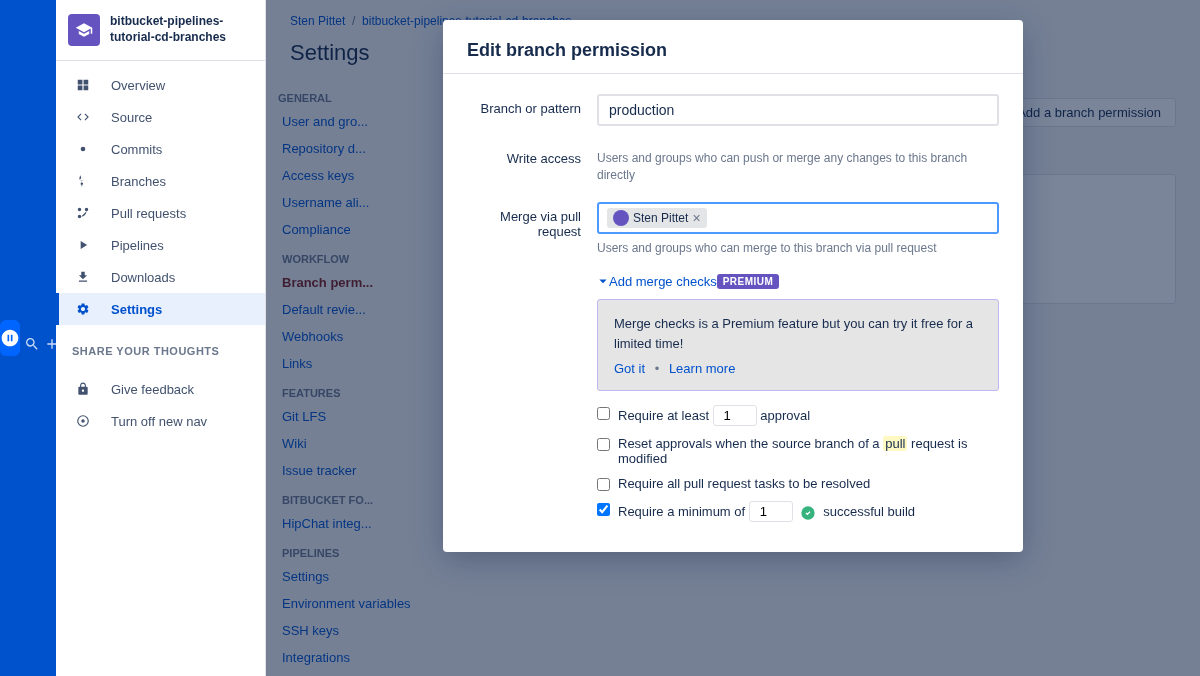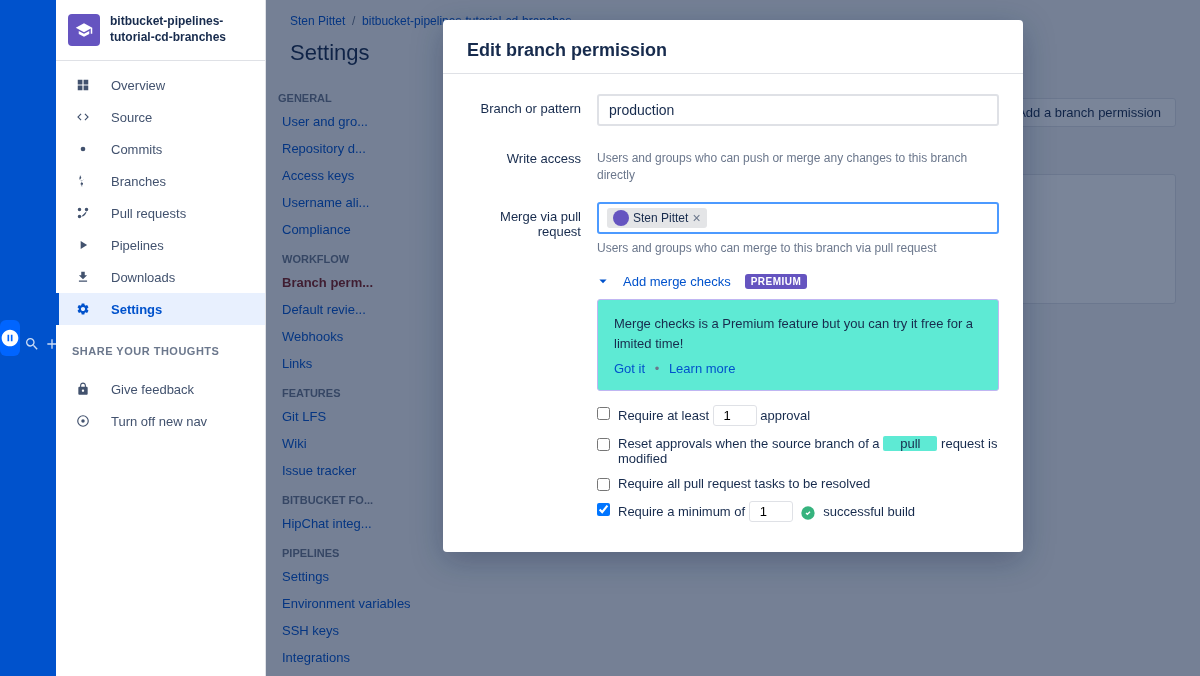--- a/index.html
+++ b/index.html
@@ -63,36 +63,36 @@
     .form-field { flex: 1; }
     .form-input { width: 100%; padding: 6px 10px; border: 2px solid #dfe1e6; border-radius: 3px; font-size: 14px; color: #172b4d; outline: none; }
     .form-help { font-size: 12px; color: #6b778c; margin-top: 6px; line-height: 1.4; }
 
     
     .tag-input-container { display: flex; align-items: center; border: 2px solid #4c9aff; border-radius: 3px; padding: 4px 8px; background: white; flex-wrap: wrap; gap: 4px; }
     .tag { background: #e4e5e7; border-radius: 3px; padding: 2px 6px; font-size: 12px; color: #172b4d; display: flex; align-items: center; gap: 4px; }
     .tag-remove { cursor: pointer; color: #6b778c; font-size: 14px; line-height: 1; }
 
     
-    .merge-checks-toggle { display: flex; align-items: center; gap: 14px; cursor: pointer; font-size: 13px; color: #0052cc; margin-bottom: 10px; }
+    .merge-checks-toggle { display: flex; align-items: center; gap: 0; cursor: pointer; font-size: 13px; color: #0052cc; margin-bottom: 10px; }
     .merge-checks-toggle svg { width: 12px; height: 12px; }
     .premium-badge { background: #6554c0; color: white; font-size: 10px; font-weight: 700; padding: 2px 6px; border-radius: 3px; letter-spacing: 0.5px; }
 
     
-    .premium-notice { border: 1px solid #c0b6f2; border-radius: 3px; background: #5eead4; padding: 14px 16px; margin-bottom: 14px; }
+    .premium-notice { border: 1px solid #c0b6f2; border-radius: 3px; background: #e5e5e5; padding: 14px 16px; margin-bottom: 14px; }
     .premium-notice-text { font-size: 13px; color: #172b4d; line-height: 1.5; }
     .premium-notice-links { margin-top: 8px; font-size: 13px; }
     .premium-notice-links a { color: #0052cc; text-decoration: none; }
     .dot-sep { margin: 0 6px; color: #6b778c; }
 
     
     .checkbox-row { display: flex; align-items: flex-start; gap: 8px; margin-bottom: 10px; font-size: 13px; color: #172b4d; }
     .checkbox-row input[type="checkbox"] { margin-top: 2px; flex-shrink: 0; }
     .inline-number-spin { width: 44px; border: 1px solid #dfe1e6; border-radius: 3px; padding: 2px 4px; font-size: 13px; text-align: center; }
-    .highlight-word { background: #5eead4; padding: 0 17px; border-radius: 2px; }
+    .highlight-word { background: #fef9c3; padding: 0 2px; border-radius: 2px; }
   </style>
 </head>
 <body>
 
 <div class="app-container">
 
   <div class="icon-bar">
     <div class="icon-bar-logo">
       <svg width="20" height="20" viewBox="0 0 24 24" fill="white">
         <path d="M12 2C6.48 2 2 6.48 2 12s4.48 10 10 10 10-4.48 10-10S17.52 2 12 2zm-1 14H9V8h2v8zm4 0h-2V8h2v8z"></path>

